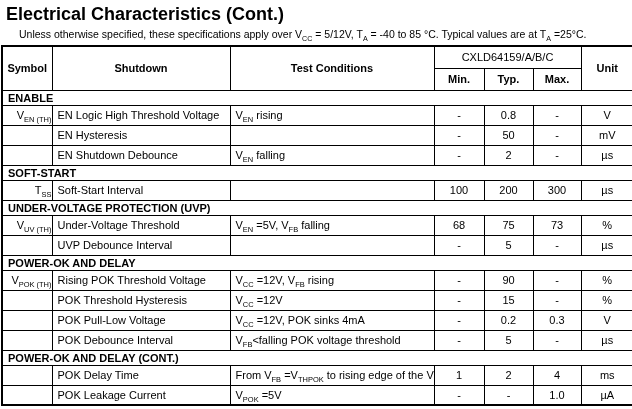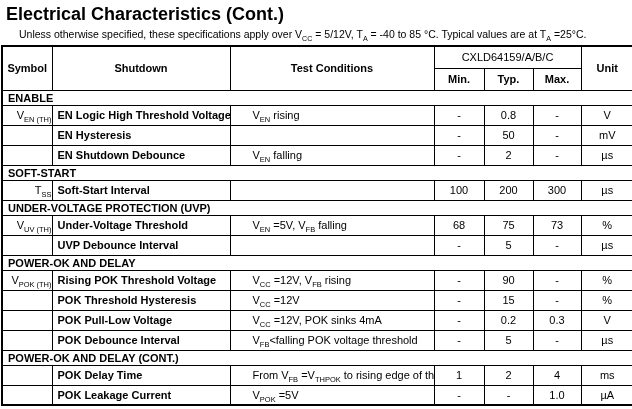--- a/index.html
+++ b/index.html
@@ -27,22 +27,22 @@
   }
   th.part-number { font-weight:normal; font-size:11px;text-align:center; }
   tr.section-row td {
     font-weight:bold; text-align:left; padding:1px 0 1px 5px;
     font-size:11px; height:15px; vertical-align:middle; white-space:nowrap;
   }
   tr.data-row td {
     font-size:11px; height:20px; vertical-align:middle; white-space:nowrap;
   }
   td.c-sym  { text-align:right; }
-  td.c-param{ text-align:left; padding-left:5px;font-weight:bold; }
-  td.c-cond { text-align:left; padding-left:22px; font-size:10.5px; }
+  td.c-param{ text-align:left; padding-left:5px; }
+  td.c-cond { text-align:left; padding-left:5px; font-size:10.5px; }
   td.c-num  { text-align:center; }
   td.c-unit { text-align:center; }
   sub { font-size:68%; line-height:0; }
 </style>
 </head>
 <body>
 
 <div class="page">
   <div class="title">Electrical Characteristics (Cont.)</div>
   <div class="subtitle">Unless otherwise specified, these specifications apply over V<sub>CC</sub> = 5/12V, T<sub>A</sub> = -40 to 85 °C. Typical values are at T<sub>A</sub> =25°C.</div>

